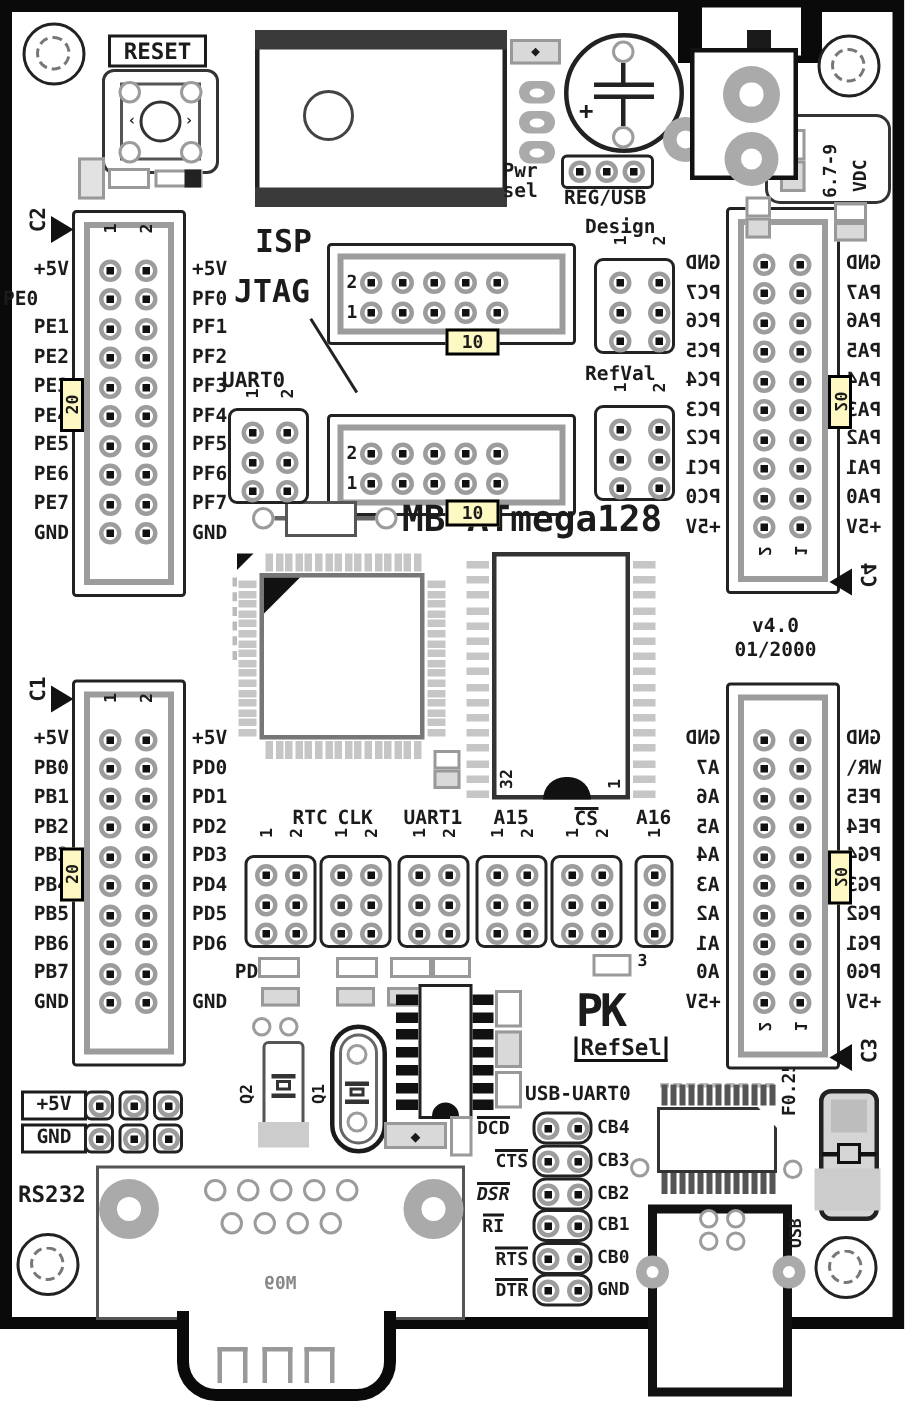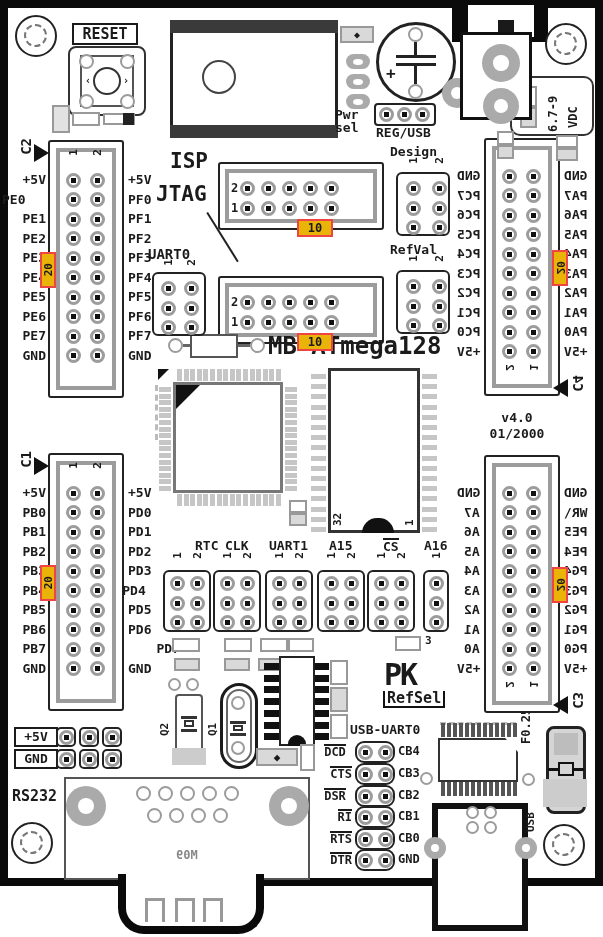--- a/index.html
+++ b/index.html
@@ -16,21 +16,21 @@
   .frame{border:8px solid #0a0a0a;background:#fff}
   .pad{width:15px;height:15px;border:3px solid #9c9c9c;border-radius:50%;background:#fff}
   .pad::after{content:"";position:absolute;left:2px;top:2px;width:5px;height:5px;background:#111}
   .padsm{width:15px;height:15px;border:2px solid #9c9c9c;border-radius:50%;background:#fff}
   .ring{background:#aaa;border-radius:50%}
   .ring::after{content:"";position:absolute;left:30%;top:30%;width:40%;height:40%;border-radius:50%;background:#fff}
   .smd{background:#fff;border:2px solid #999}
   .smdg{background:#d9d9d9;border:2px solid #999}
   .conbox{border:2px solid #222;border-radius:3px;background:#fff}
   .conin{border:4px solid #9c9c9c;background:#fff}
-  .cntbox{background:#eab308;border:2px solid #ef4444;z-index:3;display:flex;align-items:center;justify-content:center}
+  .cntbox{background:#fef9c3;border:2px solid #000000;z-index:3;display:flex;align-items:center;justify-content:center}
   .hdr{border:2px solid #222;border-radius:6px;background:#fff}
   .tri-r{width:0;height:0;border-top:9px solid transparent;border-bottom:9px solid transparent;border-left:15px solid #111}
   .tri-l{width:0;height:0;border-top:9px solid transparent;border-bottom:9px solid transparent;border-right:15px solid #111}
   .hole{border:2.5px solid #222;border-radius:50%;background:#fff}
   .holein{border:2px dashed #777;border-radius:50%;background:#fff}
   .tick{background:#c6c6c6}
   .ol{border-top:2px solid #1b1b1b;display:inline-block;line-height:13px}
   .ctr{display:flex;align-items:center;justify-content:center}
 </style>
 </head>
@@ -270,21 +270,21 @@
     <div class="abs pad" style="left: 89.5px; top: 544px;"></div>
     <div class="abs lbl" style="left: 2px; top: 543.5px; width: 44px; height: 16px; text-align: right;"><span>PB2</span></div>
     <div class="abs lbl" style="left: 128px; top: 543.5px; width: 44px; height: 16px; text-align: left;"><span>PD2</span></div>
     <div class="abs pad" style="left: 65.5px; top: 563.5px;"></div>
     <div class="abs pad" style="left: 89.5px; top: 563.5px;"></div>
     <div class="abs lbl" style="left: 2px; top: 563px; width: 44px; height: 16px; text-align: right;"><span>PB3</span></div>
     <div class="abs lbl" style="left: 128px; top: 563px; width: 44px; height: 16px; text-align: left;"><span>PD3</span></div>
     <div class="abs pad" style="left: 65.5px; top: 583px;"></div>
     <div class="abs pad" style="left: 89.5px; top: 583px;"></div>
     <div class="abs lbl" style="left: 2px; top: 582.5px; width: 44px; height: 16px; text-align: right;"><span>PB4</span></div>
-    <div class="abs lbl" style="left: 112px; top: 582.5px; width: 44px; height: 16px; text-align: center;"><span>PD4</span></div>
+    <div class="abs lbl" style="left: 128px; top: 582.5px; width: 44px; height: 16px; text-align: left;"><span>PD4</span></div>
     <div class="abs pad" style="left: 65.5px; top: 602.5px;"></div>
     <div class="abs pad" style="left: 89.5px; top: 602.5px;"></div>
     <div class="abs lbl" style="left: 2px; top: 602px; width: 44px; height: 16px; text-align: right;"><span>PB5</span></div>
     <div class="abs lbl" style="left: 128px; top: 602px; width: 44px; height: 16px; text-align: left;"><span>PD5</span></div>
     <div class="abs pad" style="left: 65.5px; top: 622px;"></div>
     <div class="abs pad" style="left: 89.5px; top: 622px;"></div>
     <div class="abs lbl" style="left: 2px; top: 621.5px; width: 44px; height: 16px; text-align: right;"><span>PB6</span></div>
     <div class="abs lbl" style="left: 128px; top: 621.5px; width: 44px; height: 16px; text-align: left;"><span>PD6</span></div>
     <div class="abs pad" style="left: 65.5px; top: 641.5px;"></div>
     <div class="abs pad" style="left: 89.5px; top: 641.5px;"></div>
@@ -655,36 +655,36 @@
     <div class="abs tick" style="left: 264px; top: 686.4px; width: 15px; height: 7px; background: rgb(17, 17, 17); z-index: 1;"></div>
     <div class="abs tick" style="left: 314px; top: 686.4px; width: 15px; height: 7px; background: rgb(17, 17, 17); z-index: 1;"></div>
     <div class="abs tick" style="left: 264px; top: 698.1px; width: 15px; height: 7px; background: rgb(17, 17, 17); z-index: 1;"></div>
     <div class="abs tick" style="left: 314px; top: 698.1px; width: 15px; height: 7px; background: rgb(17, 17, 17); z-index: 1;"></div>
     <div class="abs tick" style="left: 264px; top: 709.8px; width: 15px; height: 7px; background: rgb(17, 17, 17); z-index: 1;"></div>
     <div class="abs tick" style="left: 314px; top: 709.8px; width: 15px; height: 7px; background: rgb(17, 17, 17); z-index: 1;"></div>
     <div class="abs tick" style="left: 264px; top: 721.5px; width: 15px; height: 7px; background: rgb(17, 17, 17); z-index: 1;"></div>
     <div class="abs tick" style="left: 314px; top: 721.5px; width: 15px; height: 7px; background: rgb(17, 17, 17); z-index: 1;"></div>
     <div class="abs tick" style="left: 264px; top: 733.2px; width: 15px; height: 7px; background: rgb(17, 17, 17); z-index: 1;"></div>
     <div class="abs tick" style="left: 314px; top: 733.2px; width: 15px; height: 7px; background: rgb(17, 17, 17); z-index: 1;"></div>
-    <div class="abs lbl s12" style="left: 318px; top: 744px; width: 34px; height: 16px; text-align: center;"><span class="ol">DCD</span></div>
+    <div class="abs lbl s12" style="left: 318px; top: 744px; width: 34px; height: 16px; text-align: left;"><span class="ol">DCD</span></div>
     <div class="abs hdr" style="left: 355px; top: 741px; width: 40px; height: 22px; border-radius: 9px;"></div>
     <div class="abs pad" style="left: 357.5px; top: 744.5px;"></div>
     <div class="abs pad" style="left: 377.5px; top: 744.5px;"></div>
     <div class="abs lbl s12" style="left: 398px; top: 744px;">CB4</div>
     <div class="abs lbl s12" style="left: 318px; top: 766px; width: 34px; height: 16px; text-align: right;"><span class="ol">CTS</span></div>
     <div class="abs hdr" style="left: 355px; top: 763px; width: 40px; height: 22px; border-radius: 9px;"></div>
     <div class="abs pad" style="left: 357.5px; top: 766.5px;"></div>
     <div class="abs pad" style="left: 377.5px; top: 766.5px;"></div>
     <div class="abs lbl s12" style="left: 398px; top: 766px;">CB3</div>
-    <div class="abs lbl s12" style="left: 318px; top: 788px; width: 34px; height: 16px; text-align: center;"><span class="ol">DSR</span></div>
+    <div class="abs lbl s12" style="left: 318px; top: 788px; width: 34px; height: 16px; text-align: left; font-style: italic;"><span class="ol">DSR</span></div>
     <div class="abs hdr" style="left: 355px; top: 785px; width: 40px; height: 22px; border-radius: 9px;"></div>
     <div class="abs pad" style="left: 357.5px; top: 788.5px;"></div>
     <div class="abs pad" style="left: 377.5px; top: 788.5px;"></div>
     <div class="abs lbl s12" style="left: 398px; top: 788px;">CB2</div>
-    <div class="abs lbl s12" style="left: 318px; top: 809px; width: 34px; height: 16px; text-align: right;"><span class="ol">RI</span></div>
+    <div class="abs lbl s12" style="left: 302px; top: 809px; width: 34px; height: 16px; text-align: right;"><span class="ol">RI</span></div>
     <div class="abs hdr" style="left: 355px; top: 806px; width: 40px; height: 22px; border-radius: 9px;"></div>
     <div class="abs pad" style="left: 357.5px; top: 809.5px;"></div>
     <div class="abs pad" style="left: 377.5px; top: 809.5px;"></div>
     <div class="abs lbl s12" style="left: 398px; top: 809px;">CB1</div>
     <div class="abs lbl s12" style="left: 318px; top: 831px; width: 34px; height: 16px; text-align: right;"><span class="ol">RTS</span></div>
     <div class="abs hdr" style="left: 355px; top: 828px; width: 40px; height: 22px; border-radius: 9px;"></div>
     <div class="abs pad" style="left: 357.5px; top: 831.5px;"></div>
     <div class="abs pad" style="left: 377.5px; top: 831.5px;"></div>
     <div class="abs lbl s12" style="left: 398px; top: 831px;">CB0</div>
     <div class="abs lbl s12" style="left: 318px; top: 852px; width: 34px; height: 16px; text-align: right;"><span class="ol">DTR</span></div>

